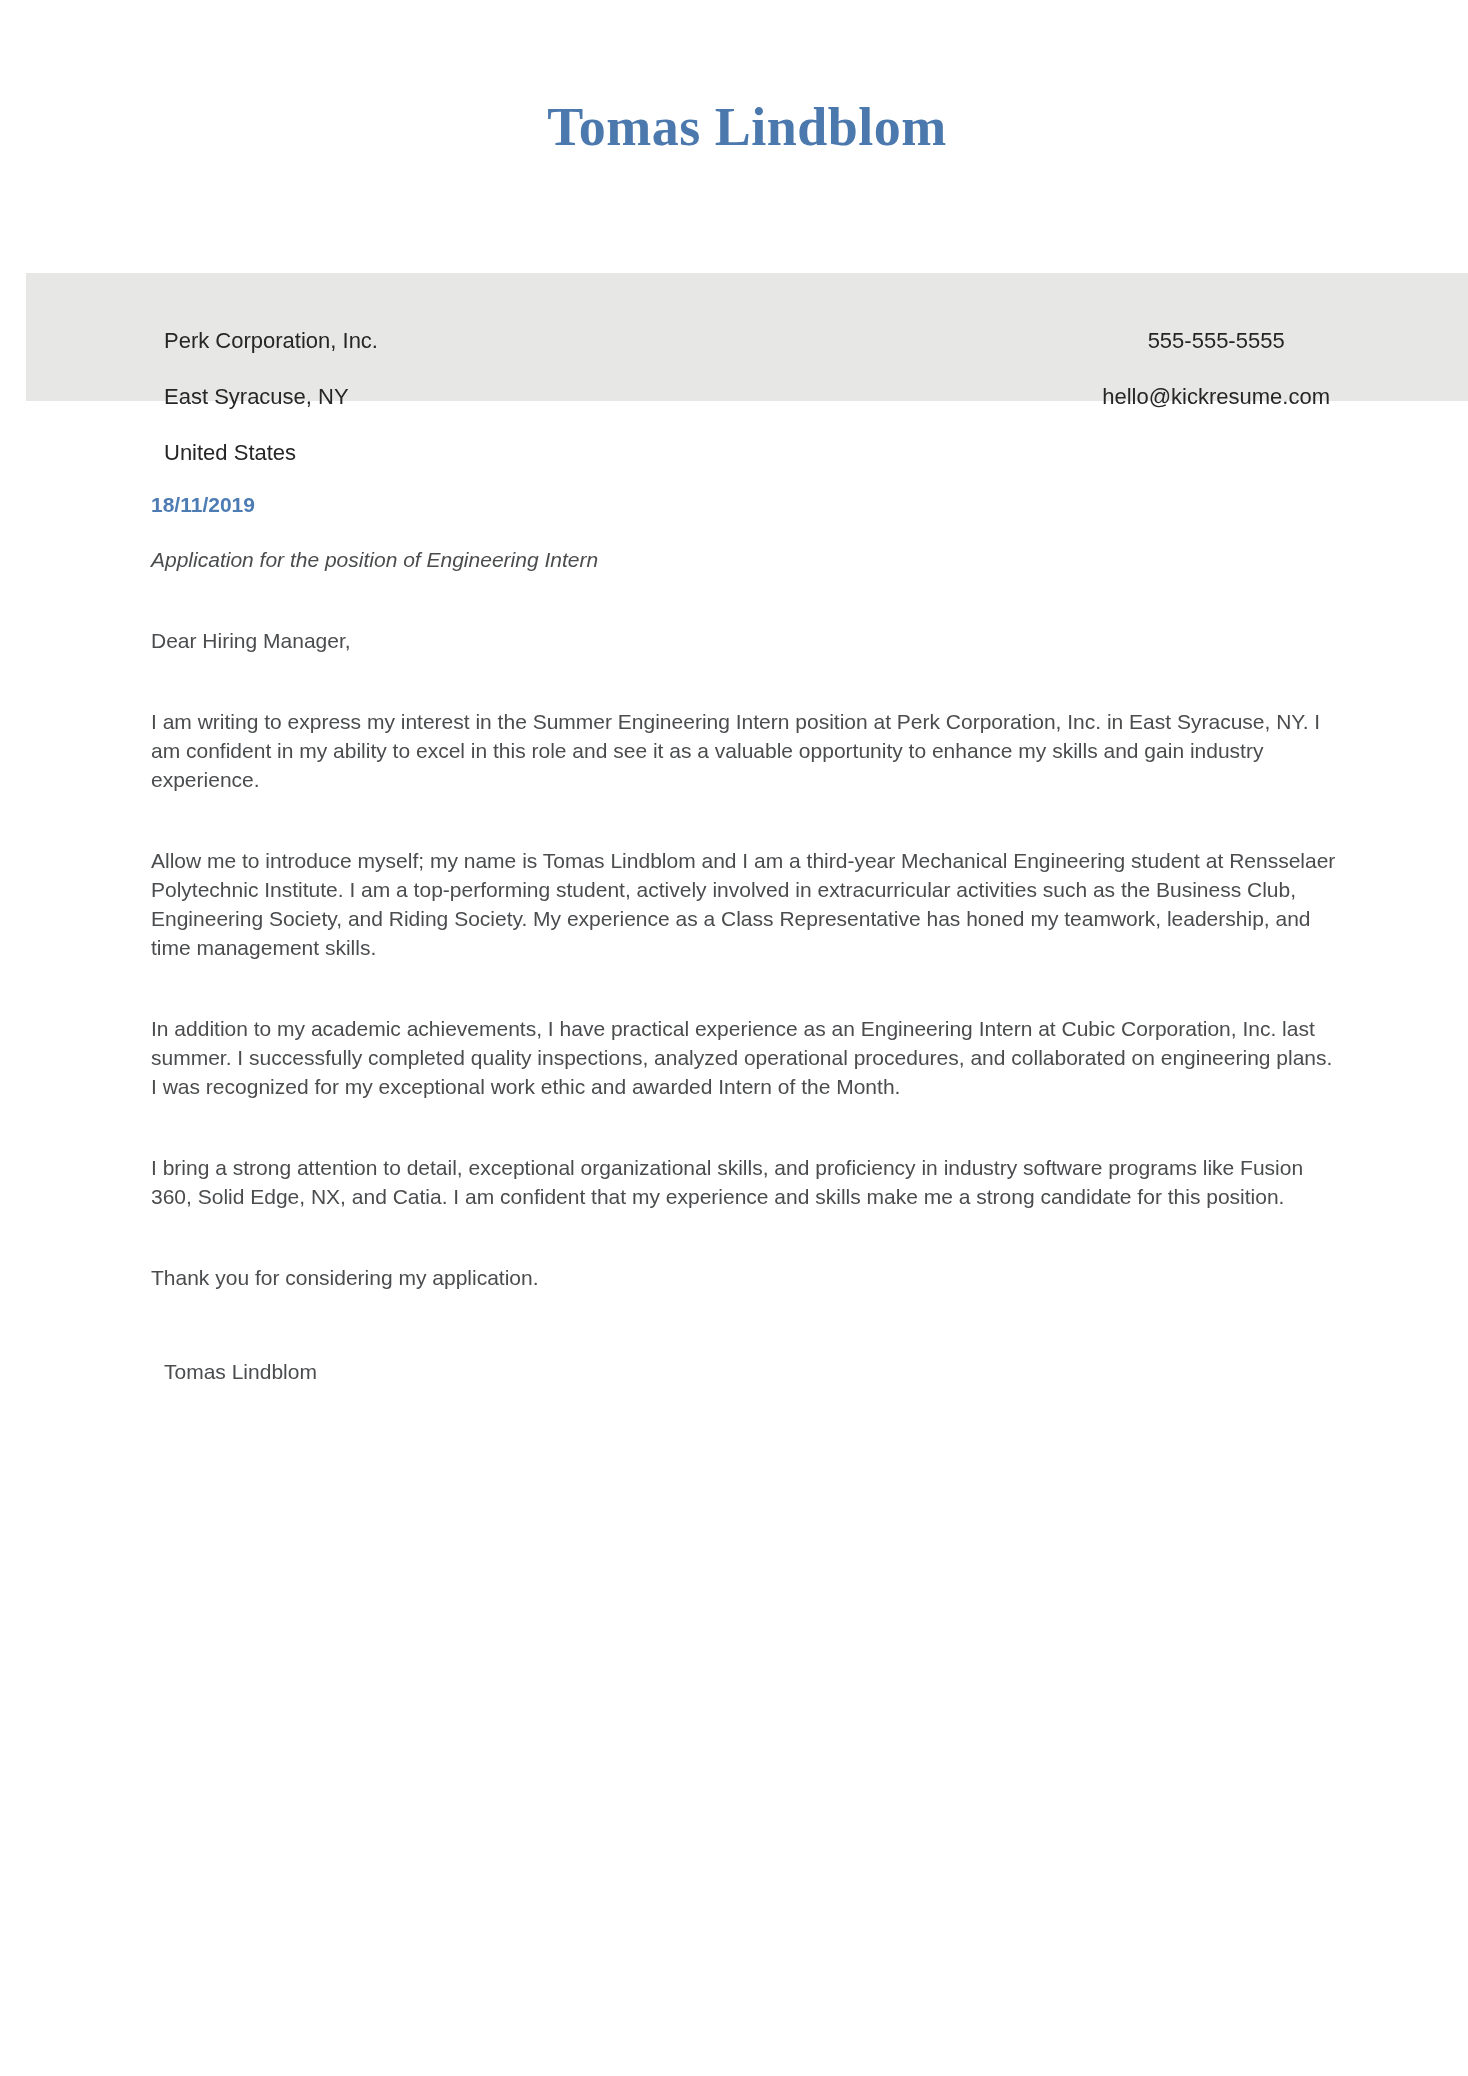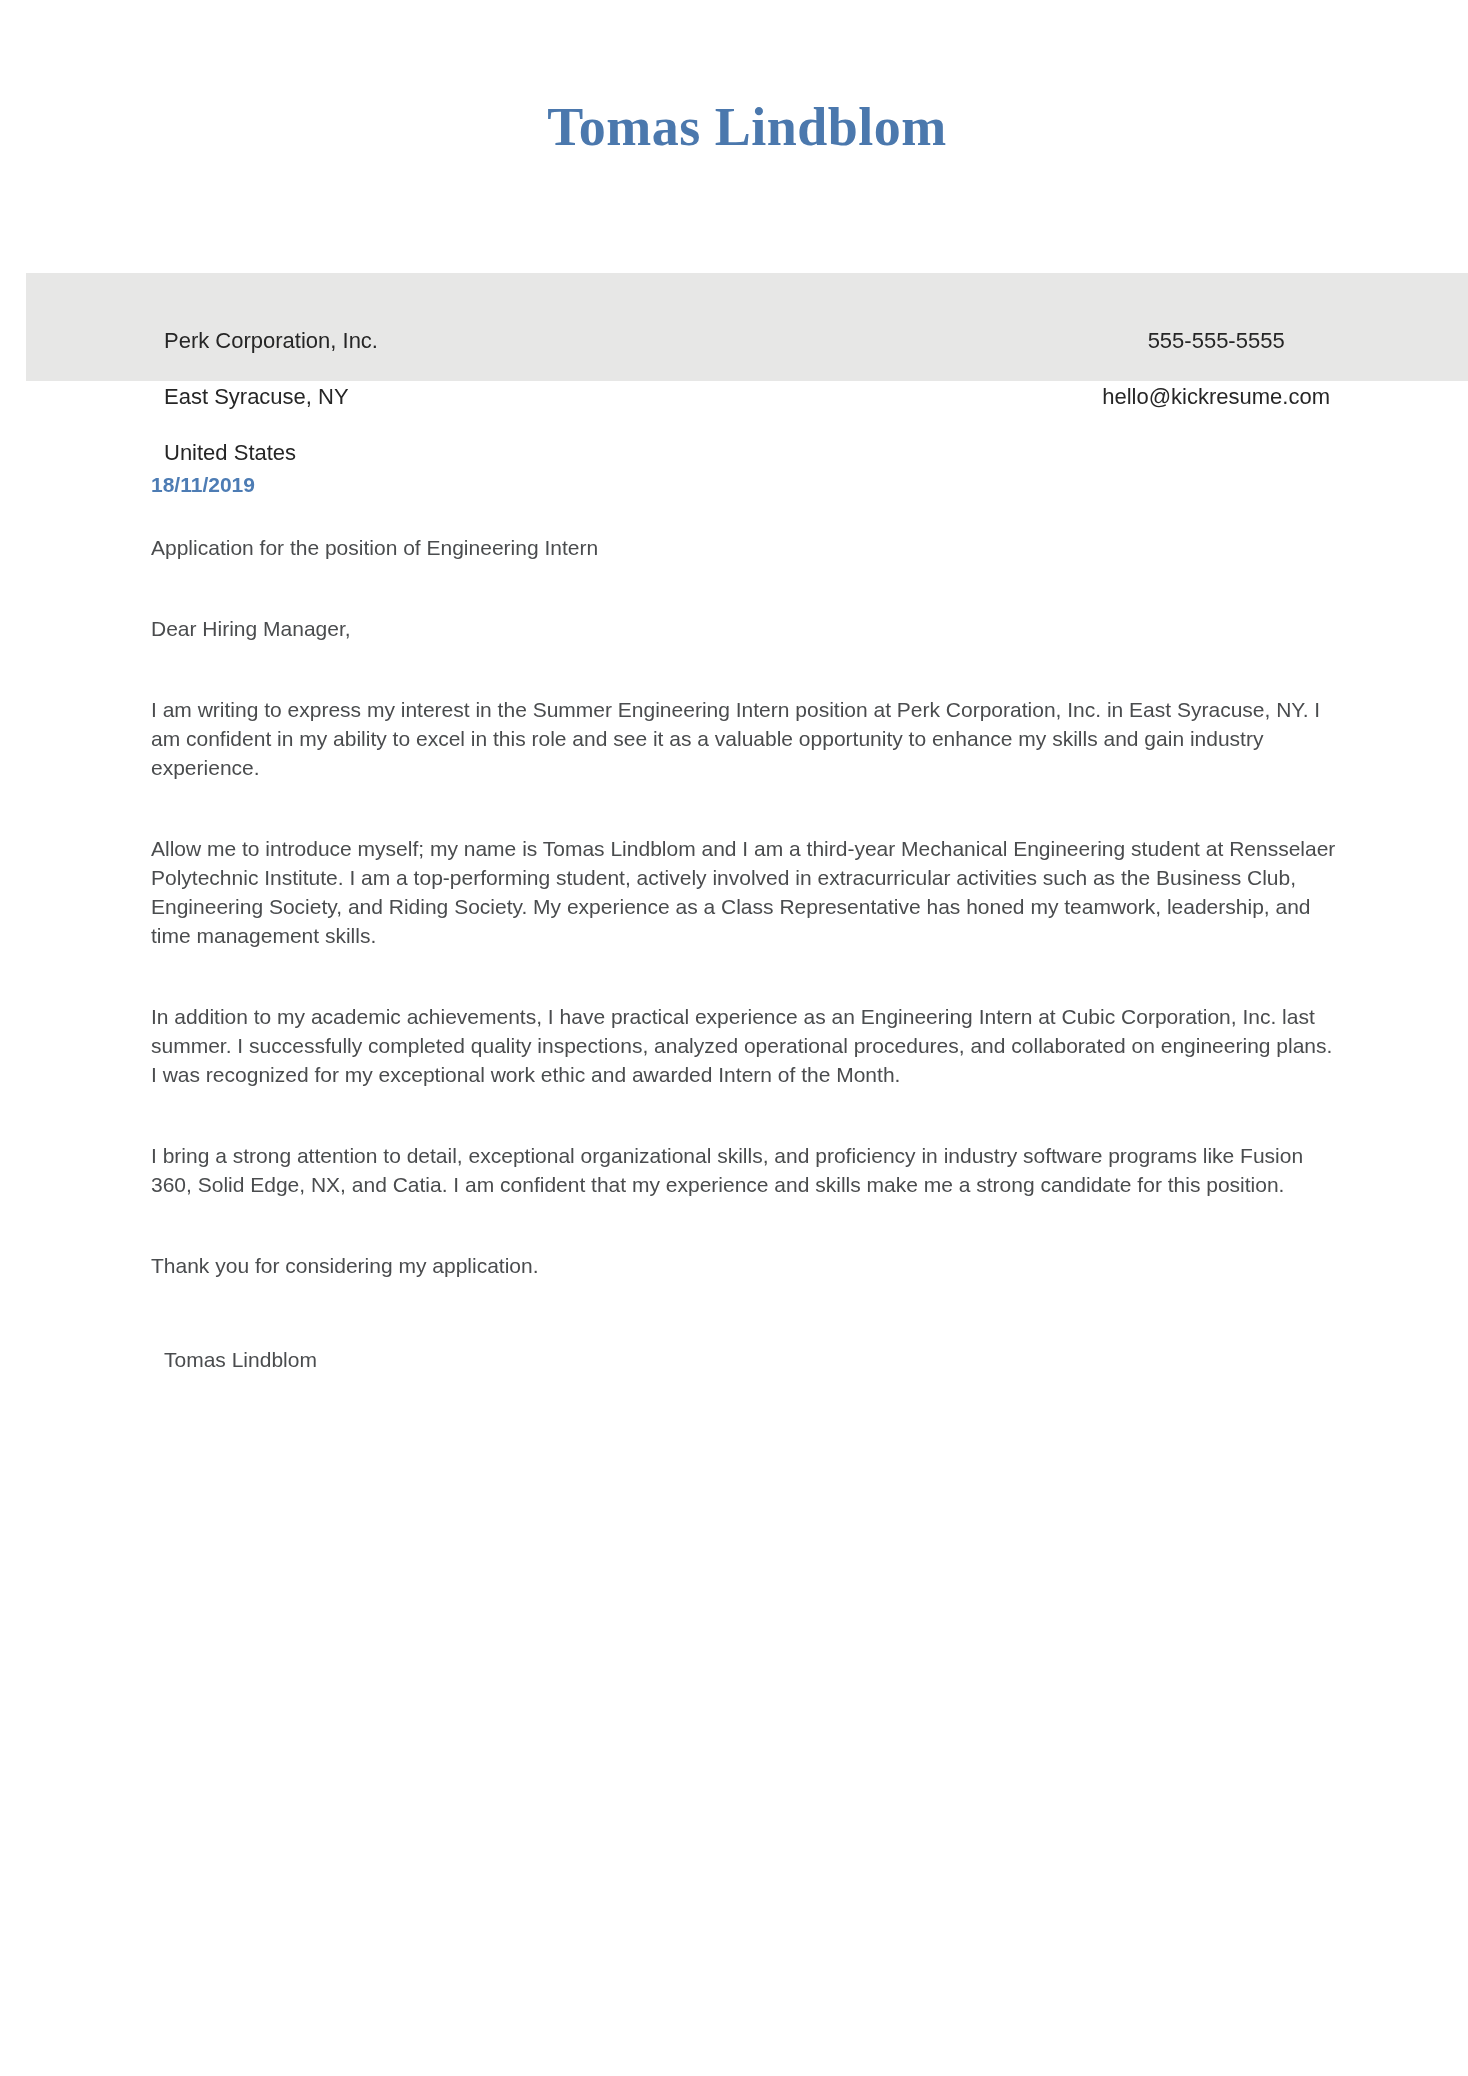--- a/index.html
+++ b/index.html
@@ -16,21 +16,21 @@
     text-align: center;
     font-family: "Liberation Serif", serif;
     font-weight: 700;
     font-size: 54px;
     line-height: 1;
     color: #4b78ad;
     letter-spacing: 0.5px;
   }
   .contact-band {
     margin-top: 106px;
-    height: 108px;
+    height: 128px;
     width: 100%;
     background: #e7e7e6;
     display: flex;
     justify-content: space-between;
     align-items: flex-start;
     padding: 27px 112px 0 112px;
     font-size: 22px;
     line-height: 30px;
     color: #262626;
   }
@@ -40,21 +40,21 @@
     padding: 0 112px;
     margin-top: 76px;
     font-size: 21px;
     line-height: 29px;
     color: #4a4c4e;
   }
   .letter-date {
     color: #4d7cb4;
     font-weight: 700;
   }
-  .letter-subject { margin-top: 8px; }
+  .letter-subject { margin-top: 0; font-style: italic; }
   .letter p { margin-top: 26px; }
   .closing-line { display: block; }
 </style>
 </head>
 <body>
 
 <h1 class="page-title">Tomas Lindblom</h1>
 
 <div class="contact-band">
   <div class="contact-left">

